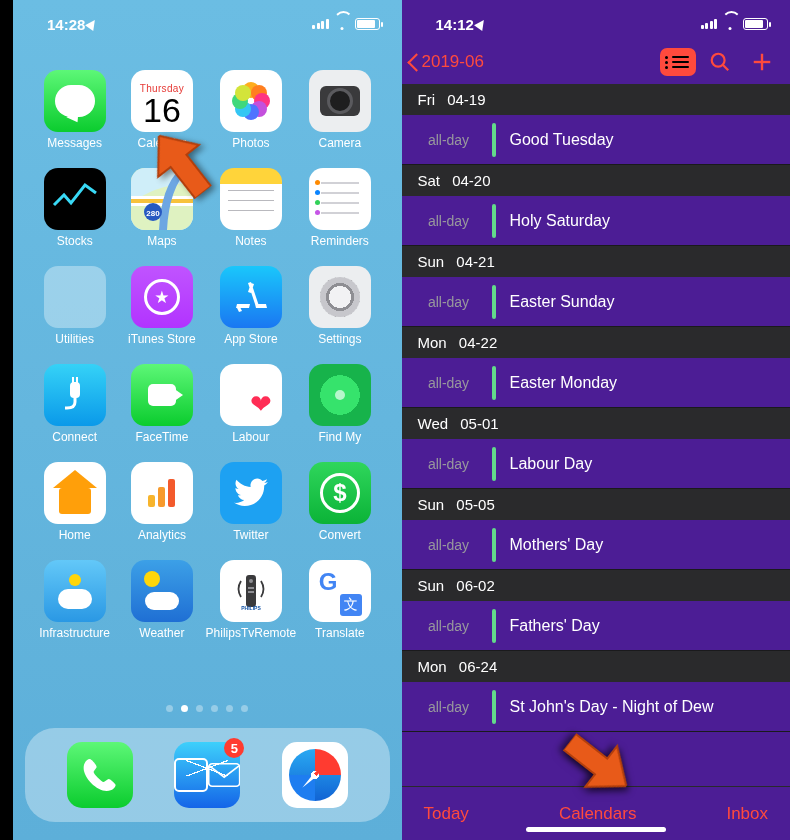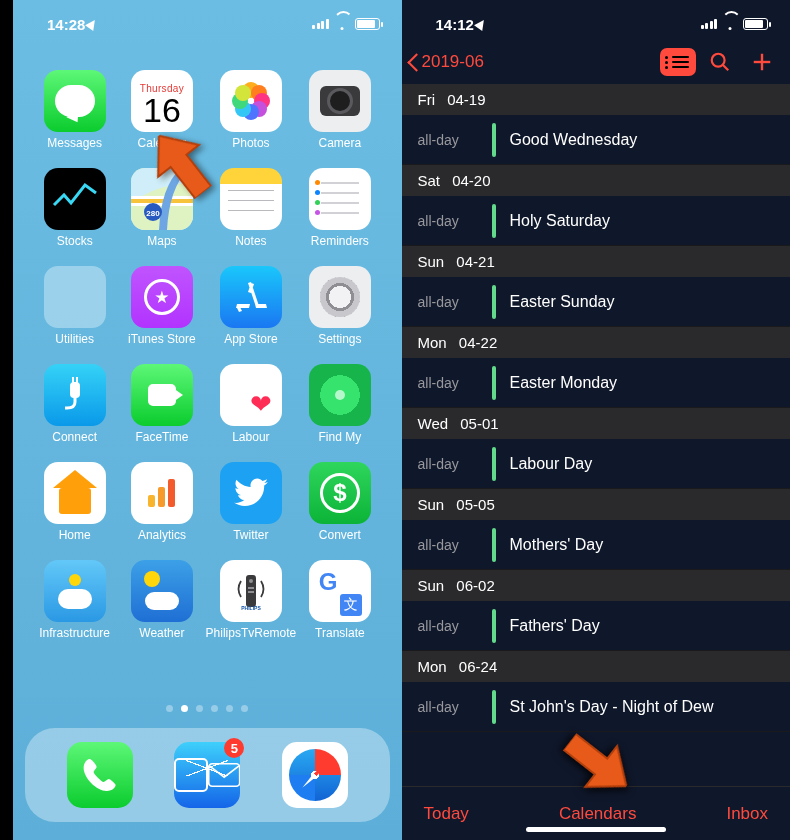--- a/index.html
+++ b/index.html
@@ -180,21 +180,21 @@
 .arrow{
   position:absolute; width:56px; height:72px; pointer-events:none;
   filter: drop-shadow(2px 4px 3px rgba(0,0,0,.45));
 }
 .arrow svg{width:100%;height:100%;}
 .arrow-home{ left:140px; top:128px; transform: rotate(-38deg); }
 .arrow-cal { transform: rotate(128deg); }
 
 
 .cal{
-  width:395px; height:840px; background:#0f172a; color:#fff; position:relative;
+  width:395px; height:840px; background:#4c1d95; color:#fff; position:relative;
   display:flex; flex-direction:column;
 }
 .cal .status{color:#fff;}
 .cal .nav{
   height:44px; margin-top:40px;
   display:flex; align-items:center; padding:0 10px 0 4px; gap:6px;
 }
 .cal .back{
   display:flex;align-items:center;color:#ff4a3d;font-size:17px;gap:2px;
 }
@@ -209,21 +209,21 @@
 
 .events{flex:1;overflow:hidden;}
 .day-head{
   background:#2a2a2c;padding:7px 16px;font-size:15px;
 }
 .day-head b{font-weight:400;margin-right:8px;}
 .evt{
   display:flex;align-items:center;height:50px;padding:0 16px;font-size:16px;
   border-bottom:1px solid #1a1a1c;
 }
-.evt .when{width:62px;color:#98989d;font-size:14px;text-align:left;margin-right:12px;}
+.evt .when{width:62px;color:#98989d;font-size:14px;text-align:center;margin-right:12px;}
 .evt .bar{width:4px;height:34px;background:#63da8b;border-radius:2px;margin-right:14px;}
 .foot{
   height:54px;display:flex;align-items:center;justify-content:space-between;
   padding:0 22px;border-top:.5px solid #2a2a2c;color:#ff4a3d;font-size:17px;
   position:relative;
 }
 .homebar{position:absolute;left:50%;bottom:8px;transform:translateX(-50%);width:140px;height:5px;border-radius:3px;background:#fff;}
 .arrow-wrap-cal{position:absolute;left:168px;bottom:40px;width:56px;height:72px;pointer-events:none;filter: drop-shadow(2px 4px 3px rgba(0,0,0,.55));}
 
 
@@ -503,21 +503,21 @@
           <line x1="3" y1="12" x2="21" y2="12"></line>
         </svg>
       </div>
   </div>
 
   <div class="events" id="events">
       <div class="day-head"><b>Fri</b> 04-19</div>
       <div class="evt">
         <span class="when">all-day</span>
         <span class="bar"></span>
-        <span>Good Wednesday</span>
+        <span>Good Tuesday</span>
       </div>
       <div class="day-head"><b>Sat</b> 04-20</div>
       <div class="evt">
         <span class="when">all-day</span>
         <span class="bar"></span>
         <span>Holy Saturday</span>
       </div>
       <div class="day-head"><b>Sun</b> 04-21</div>
       <div class="evt">
         <span class="when">all-day</span>

